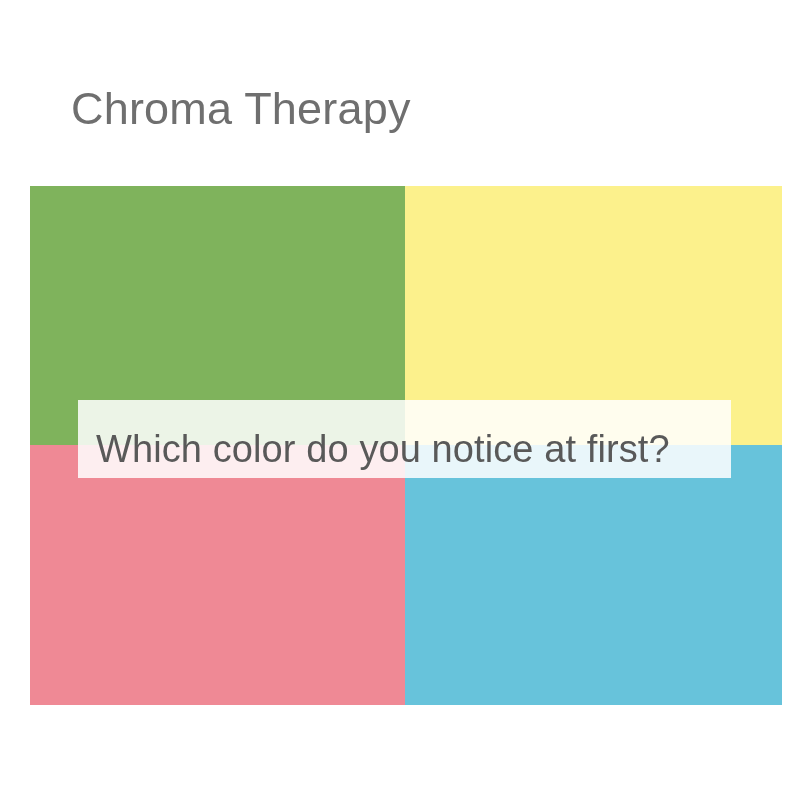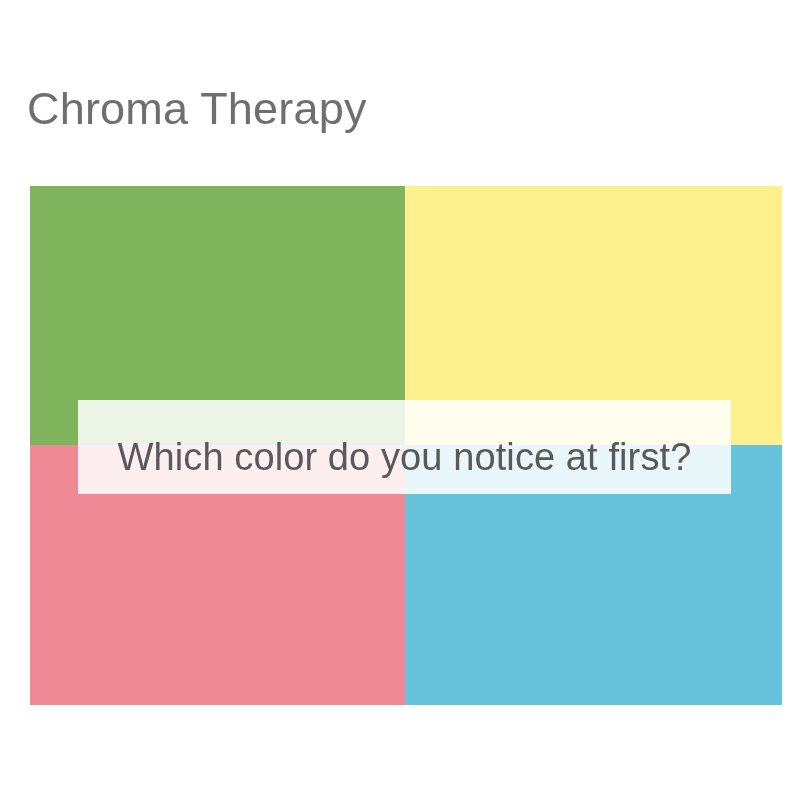--- a/index.html
+++ b/index.html
@@ -54,45 +54,45 @@
     width: 100%;
     height: 100%;
   }
 
   
   .question-banner {
     position: absolute;
     left: 78px;
     top: 400px;
     width: 653px;
-    height: 94px;
+    height: 78px;
     background: rgba(255, 255, 255, 0.855);
     display: flex;
     align-items: center;
-    justify-content: center;
+    justify-content: flex-start;
     box-sizing: border-box;
     padding: 0 18px;
   }
   .question-text {
     font-family: "Liberation Sans", sans-serif;
     font-size: 38px;
     font-weight: 400;
     line-height: 44px;
     letter-spacing: 0.1px;
     color: #595959;
     white-space: nowrap;
     transform: translateY(10px);
   }
 </style>
 </head>
 <body style="background: rgb(255, 255, 255);">
 
 <div id="page-root" style="background: rgb(255, 255, 255);">
 
-  <div class="page-title" style="color: rgb(111, 111, 111);">Chroma Therapy</div>
+  <div class="page-title" style="color: rgb(111, 111, 111); margin-left: 44px;">Chroma Therapy</div>
 
   <div class="color-block">
     <div class="quadrant" style="background: rgb(127, 179, 92);"></div>
     <div class="quadrant" style="background: rgb(252, 241, 140);"></div>
     <div class="quadrant" style="background: rgb(239, 137, 149);"></div>
     <div class="quadrant" style="background: rgb(103, 195, 219);"></div>
   </div>
 
   <div class="question-banner" style="background: rgba(255, 255, 255, 0.855);">
     <span class="question-text" style="color: rgb(89, 89, 89);">Which color do you notice at first?</span>

